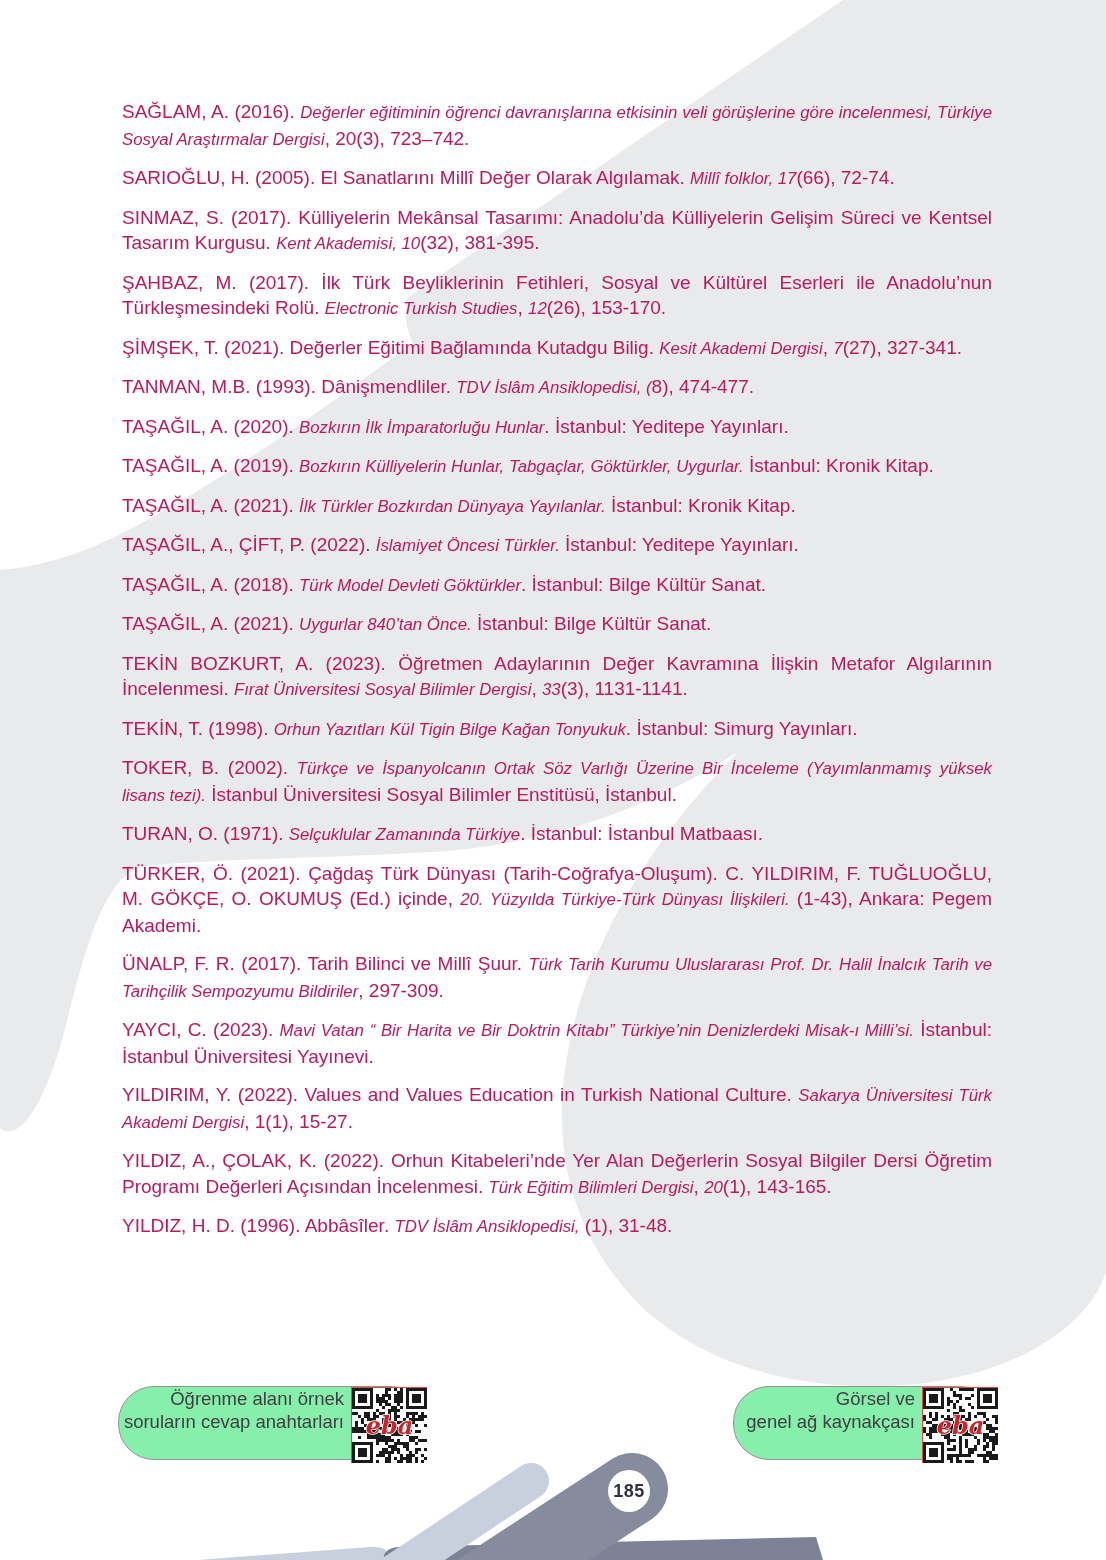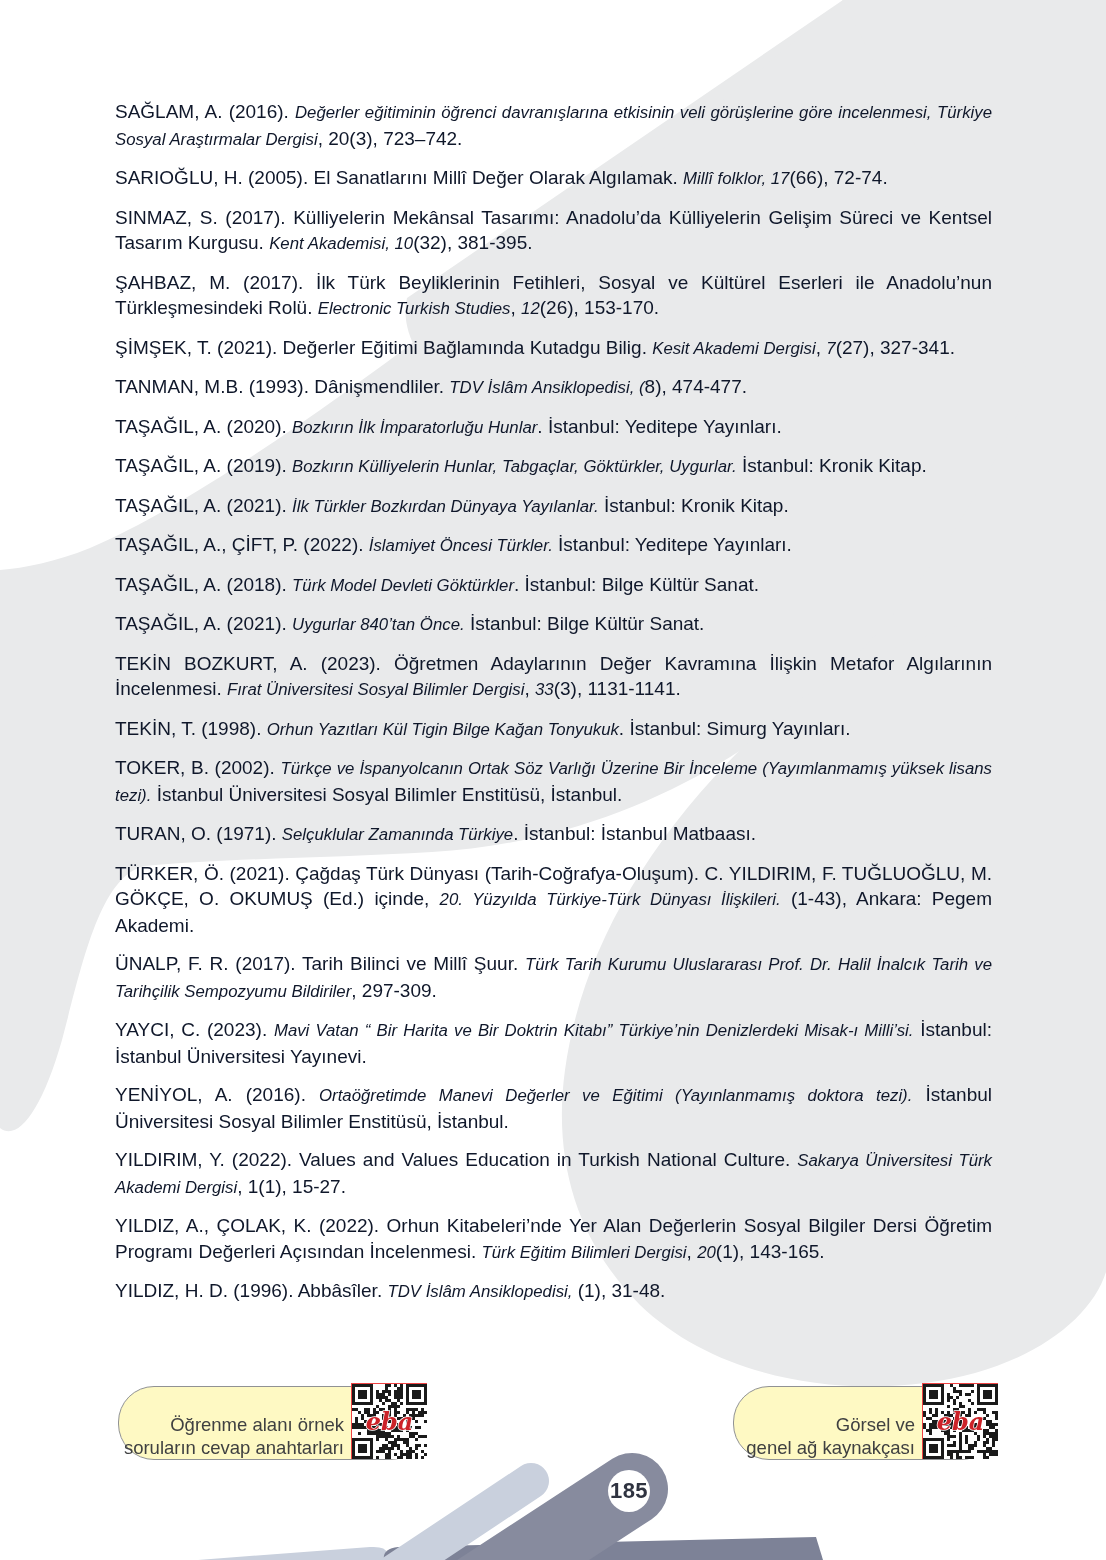--- a/index.html
+++ b/index.html
@@ -6,52 +6,52 @@
   body{
     width:1106px;height:1560px;position:relative;overflow:hidden;
     background:#ffffff;
     font-family:"Liberation Sans", sans-serif;
   }
   #decor{position:absolute;left:0;top:0;z-index:0;}
   .content{
     position:absolute;left:115px;top:99px;width:877px;z-index:2;
   }
   .content p{
-    margin:0 0 13px 0;
+    margin:0 0 13px 7px;
     font-size:19px;line-height:25.5px;
-    color:#0f172a;
+    color:#be185d;
     text-align:justify;
   }
   .content p span.it{
     font-style:italic;font-size:16.8px;
   }
   .content p span.ro{font-style:normal;}
   .qrbox{
     position:absolute;z-index:3;height:72px;
     border:1px solid #909294;border-radius:36px;
-    background:#fef9c3;
-    display:flex;align-items:flex-end;justify-content:flex-end;
+    background:#86efac;
+    display:flex;align-items:flex-start;justify-content:flex-end;
   }
   .qrbox .qrtext{
     text-align:right;
     font-size:18.5px;line-height:23px;color:#3f4041;
     padding-right:7px;white-space:nowrap;
   }
   .qrbox .qr{
     flex:0 0 auto;width:76px;height:76px;margin-right:-2px;
     background:#ffffff;border:1px solid #ef4444;box-sizing:border-box;
     position:relative;
   }
   #qr-box-left{left:118px;top:1386px;width:306px;}
   #qr-box-right{left:733px;top:1386px;width:262px;}
   #page-badge{
     position:absolute;z-index:4;left:608px;top:1470px;width:42px;height:42px;
     border-radius:50%;background:#ffffff;
     display:flex;align-items:center;justify-content:center;
-    font-size:22px;font-weight:bold;color:#2f3340;letter-spacing:0.5px;
+    font-size:18px;font-weight:bold;color:#2f3340;letter-spacing:0.5px;
   }
 </style>
 </head>
 <body>
 
 <svg id="decor" width="1106" height="1560" viewBox="0 0 1106 1560" aria-hidden="true">
 
   <path fill="#e9eaeb" d="M 843 0 L 1106 0 L 1106 770 L 1000 795
            C 830 710, 565 525, 452 400
            C 418 360, 400 330, 407 298 Z"></path>
@@ -95,21 +95,20 @@
     <p><span class="ro">TAŞAĞIL, A., ÇİFT, P. (2022). </span><span class="it">İslamiyet Öncesi Türkler.</span><span class="ro"> İstanbul: Yeditepe Yayınları.</span></p>
     <p><span class="ro">TAŞAĞIL, A. (2018). </span><span class="it">Türk Model Devleti Göktürkler</span><span class="ro">. İstanbul: Bilge Kültür Sanat.</span></p>
     <p><span class="ro">TAŞAĞIL, A. (2021). </span><span class="it">Uygurlar 840’tan Önce.</span><span class="ro"> İstanbul: Bilge Kültür Sanat.</span></p>
     <p><span class="ro">TEKİN BOZKURT, A. (2023). Öğretmen Adaylarının Değer Kavramına İlişkin Metafor Algılarının İncelenmesi. </span><span class="it">Fırat Üniversitesi Sosyal Bilimler Dergisi</span><span class="ro">, </span><span class="it">33</span><span class="ro">(3), 1131-1141.</span></p>
     <p><span class="ro">TEKİN, T. (1998). </span><span class="it">Orhun Yazıtları Kül Tigin Bilge Kağan Tonyukuk</span><span class="ro">. İstanbul: Simurg Yayınları.</span></p>
     <p><span class="ro">TOKER, B. (2002). </span><span class="it">Türkçe ve İspanyolcanın Ortak Söz Varlığı Üzerine Bir İnceleme (Yayımlanmamış yüksek lisans tezi).</span><span class="ro"> İstanbul Üniversitesi Sosyal Bilimler Enstitüsü, İstanbul.</span></p>
     <p><span class="ro">TURAN, O. (1971). </span><span class="it">Selçuklular Zamanında Türkiye</span><span class="ro">. İstanbul: İstanbul Matbaası.</span></p>
     <p><span class="ro">TÜRKER, Ö. (2021). Çağdaş Türk Dünyası (Tarih-Coğrafya-Oluşum). C. YILDIRIM, F. TUĞLUOĞLU, M. GÖKÇE, O. OKUMUŞ (Ed.) içinde, </span><span class="it">20. Yüzyılda Türkiye-Türk Dünyası İlişkileri.</span><span class="ro"> (1-43), Ankara: Pegem Akademi.</span></p>
     <p><span class="ro">ÜNALP, F. R. (2017). Tarih Bilinci ve Millî Şuur. </span><span class="it">Türk Tarih Kurumu Uluslararası Prof. Dr. Halil İnalcık Tarih ve Tarihçilik Sempozyumu Bildiriler</span><span class="ro">, 297-309.</span></p>
     <p><span class="ro">YAYCI, C. (2023). </span><span class="it">Mavi Vatan “ Bir Harita ve Bir Doktrin Kitabı” Türkiye’nin Denizlerdeki Misak-ı Milli’si.</span><span class="ro"> İstanbul: İstanbul Üniversitesi Yayınevi.</span></p>
-    <p><span class="ro">YENİYOL, A. (2016). </span><span class="it">Ortaöğretimde Manevi Değerler ve Eğitimi (Yayınlanmamış doktora tezi).</span><span class="ro"> İstanbul Üniversitesi Sosyal Bilimler Enstitüsü, İstanbul.</span></p>
     <p><span class="ro">YILDIRIM, Y. (2022). Values and Values Education in Turkish National Culture. </span><span class="it">Sakarya Üniversitesi Türk Akademi Dergisi</span><span class="ro">, 1(1), 15-27.</span></p>
     <p><span class="ro">YILDIZ, A., ÇOLAK, K. (2022). Orhun Kitabeleri’nde Yer Alan Değerlerin Sosyal Bilgiler Dersi Öğretim Programı Değerleri Açısından İncelenmesi. </span><span class="it">Türk Eğitim Bilimleri Dergisi</span><span class="ro">, </span><span class="it">20</span><span class="ro">(1), 143-165.</span></p>
     <p><span class="ro">YILDIZ, H. D.  (1996). Abbâsîler. </span><span class="it">TDV İslâm Ansiklopedisi,</span><span class="ro"> (1), 31-48.</span></p>
   </div>
 
 <div class="qrbox" id="qr-box-left">
   <div class="qrtext">
     <div>Öğrenme alanı örnek</div>
     <div>soruların cevap anahtarları</div>
   </div>

